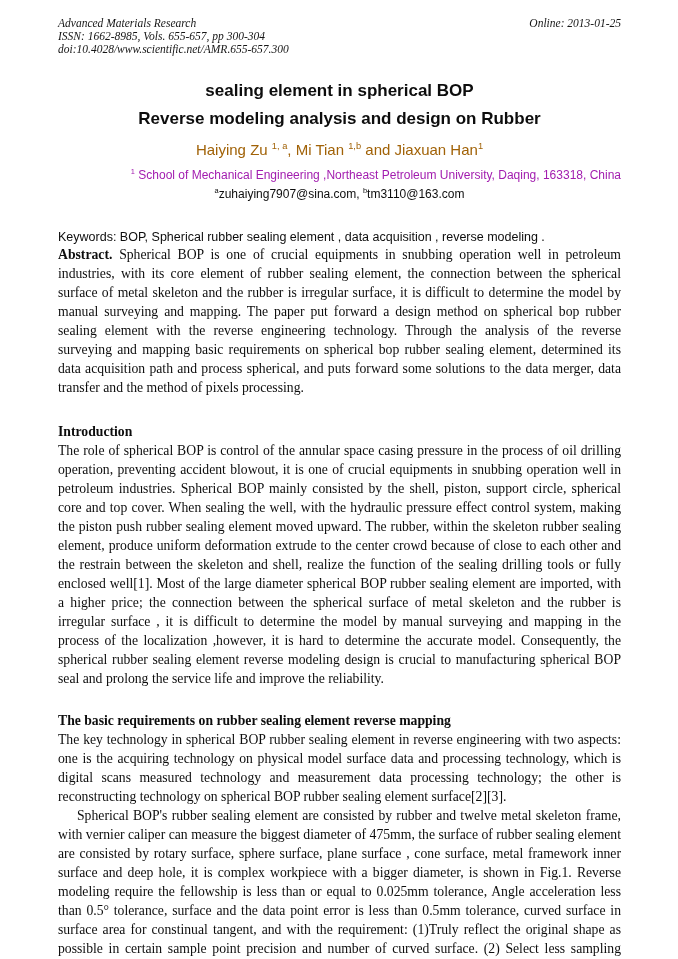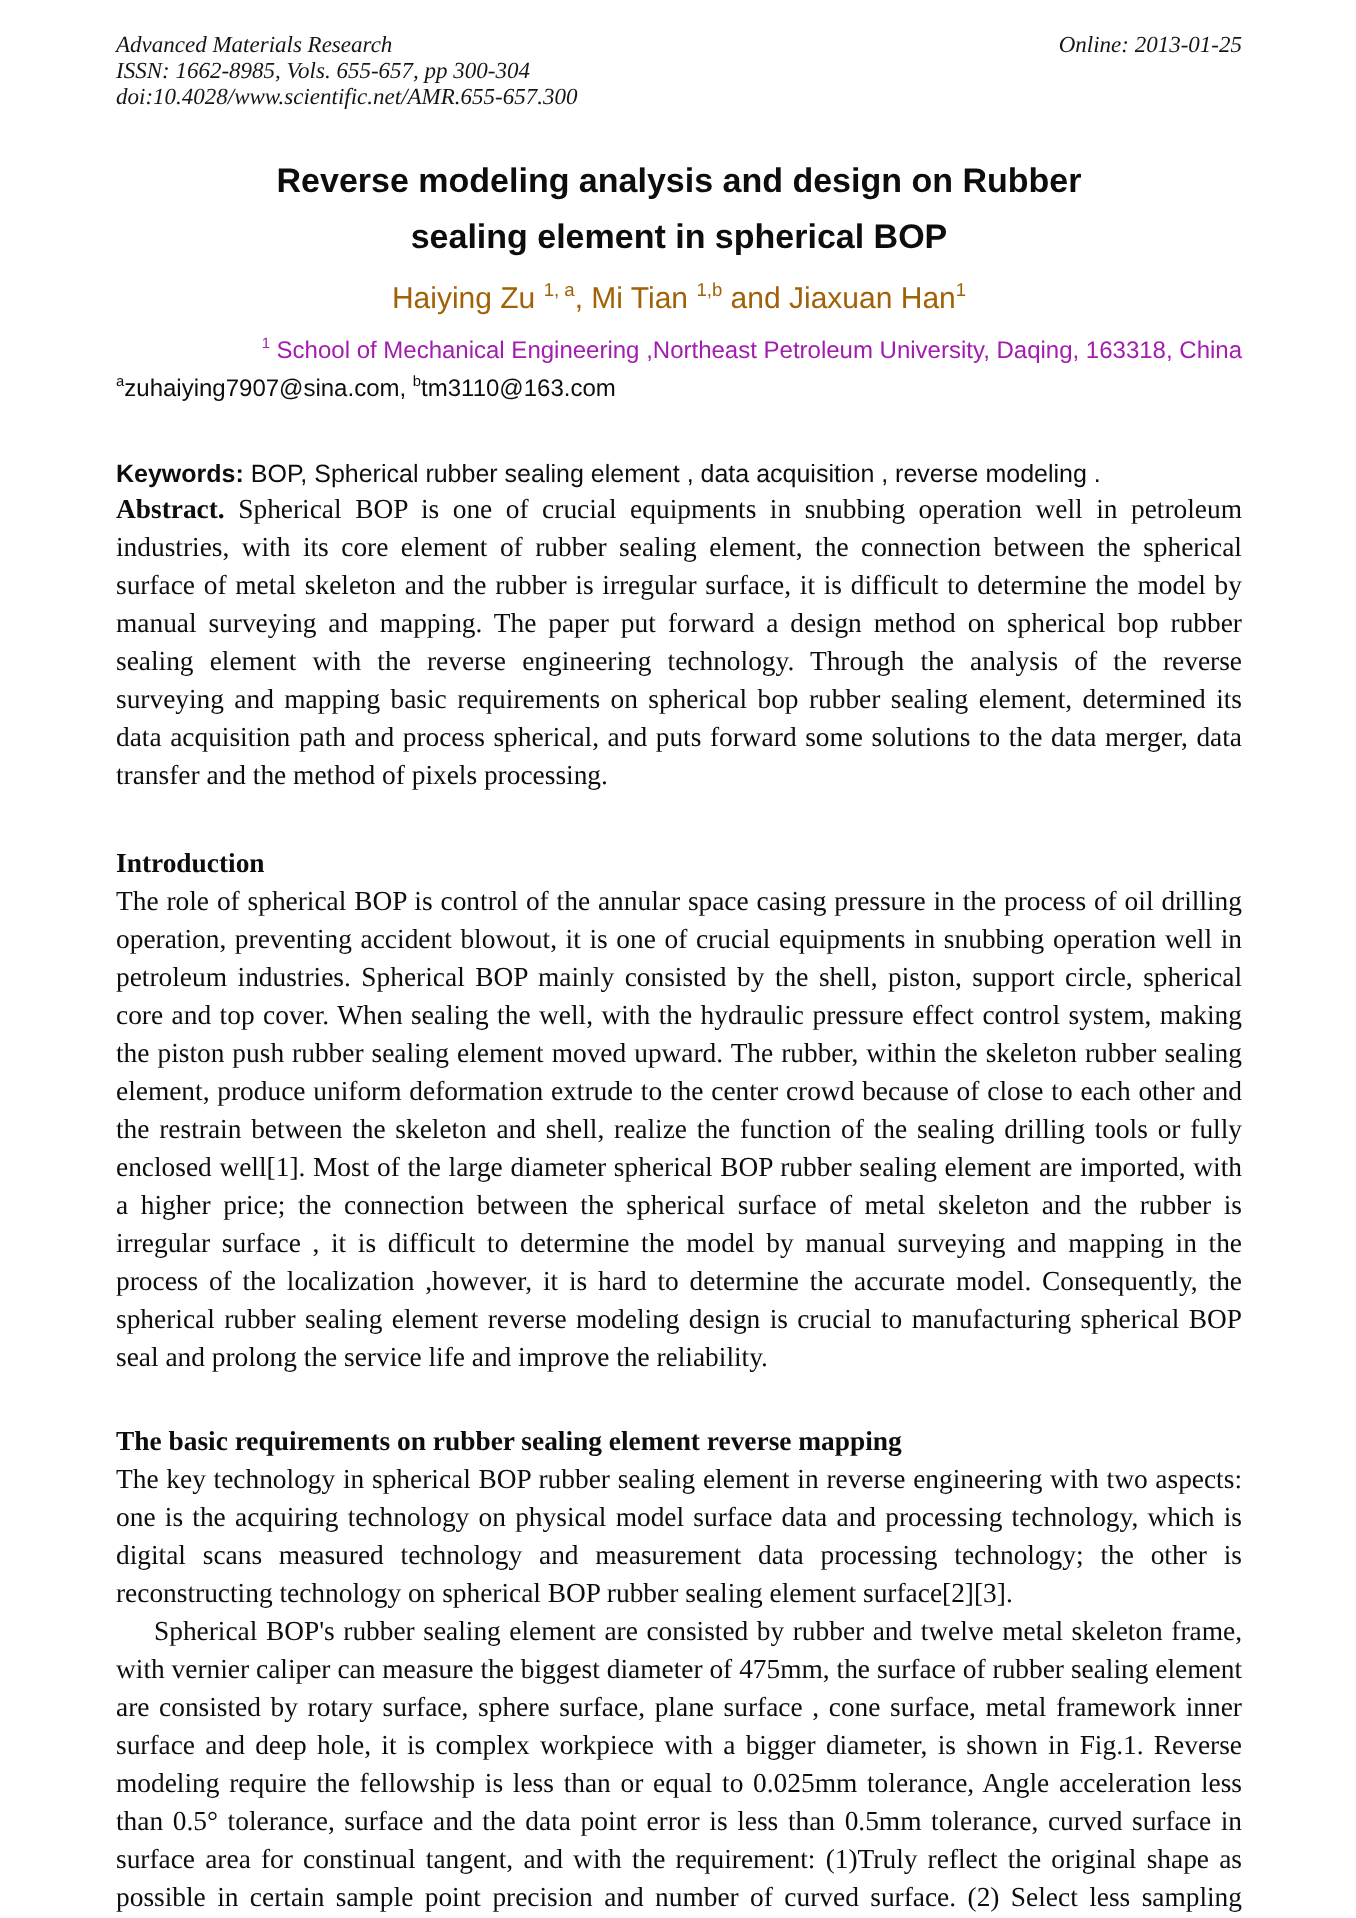--- a/index.html
+++ b/index.html
@@ -51,33 +51,34 @@
   .affil {
     margin-top: 8px;
     text-align: right;
     font-family: "Liberation Sans", sans-serif;
     font-size: 12px;
     line-height: 15px;
     color: #a21caf;
   }
   .emails {
     margin-top: 4px;
+    text-align: center;
     font-family: "Liberation Sans", sans-serif;
     font-size: 12px;
     line-height: 15px;
     color: #0d0d0d;
   }
   .keywords {
     margin-top: 27px;
     font-family: "Liberation Sans", sans-serif;
     font-size: 12.5px;
     line-height: 16px;
     color: #0d0d0d;
   }
-  .keywords b { font-weight: bold; text-align: center; }
+  .keywords b { font-weight: normal; text-align: center; }
   
   .bodytext {
     font-family: "Liberation Serif", serif;
     font-size: 13.7px;
     line-height: 19px;
     text-align: justify;
     color: #0d0d0d;
   }
   p.para { margin: 0; }
   .abstract { margin-top: 15px; }
@@ -105,22 +106,22 @@
   <div class="jheader">
     <div>
       <div>Advanced Materials Research</div>
       <div>ISSN: 1662-8985, Vols. 655-657, pp 300-304</div>
       <div>doi:10.4028/www.scientific.net/AMR.655-657.300</div>
     </div>
     <div>Online: 2013-01-25</div>
   </div>
 
   <div class="title-block">
+    <div>sealing element in spherical BOP</div>
     <div>Reverse modeling analysis and design on Rubber</div>
-    <div>sealing element in spherical BOP</div>
   </div>
 
   <div class="authors">
     <span>Haiying Zu </span><sup>1, a</sup><span>, Mi Tian </span><sup>1,b</sup><span> and Jiaxuan Han</span><sup>1</sup>
   </div>
 
   <div class="affil">
     <sup>1</sup><span> School of Mechanical Engineering ,Northeast Petroleum University, Daqing, 163318, China</span>
   </div>
 

